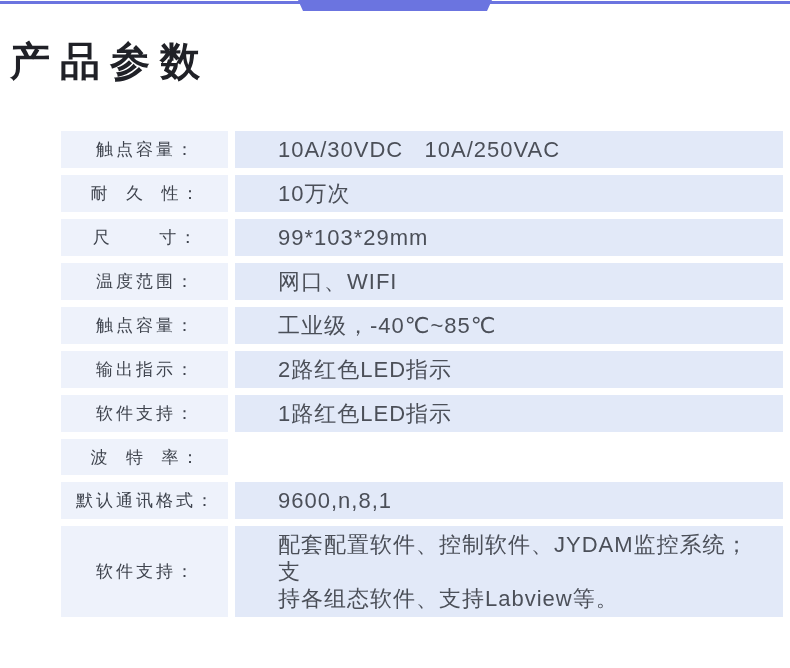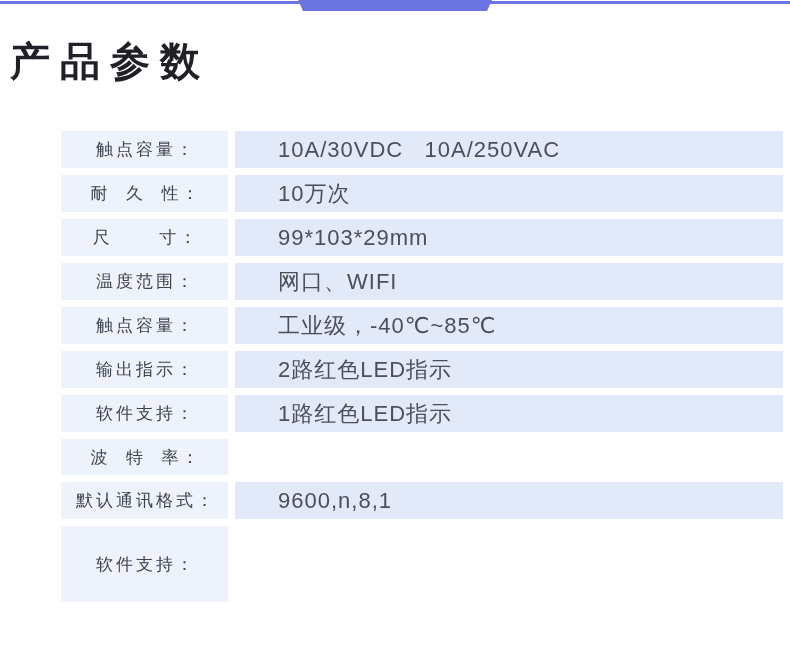--- a/index.html
+++ b/index.html
@@ -147,15 +147,19 @@
       </div>
     <div class="value-cell">
         <span class="value-text">9600,n,8,1</span>
       </div>
   </div>
 
   <div class="spec-row tall">
     <div class="label-cell">
         <span class="label-text">软件支持：</span>
       </div>
+    <div class="value-cell">
+        <span class="value-text">配套配置软件、控制软件、JYDAM监控系统；支
+持各组态软件、支持Labview等。</span>
+      </div>
   </div>
 
 </div>
 
 </body></html>

